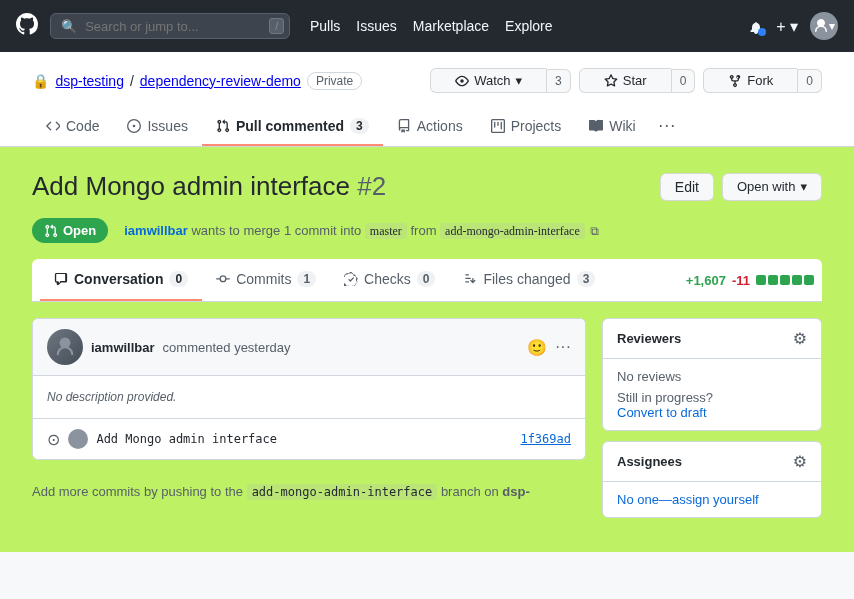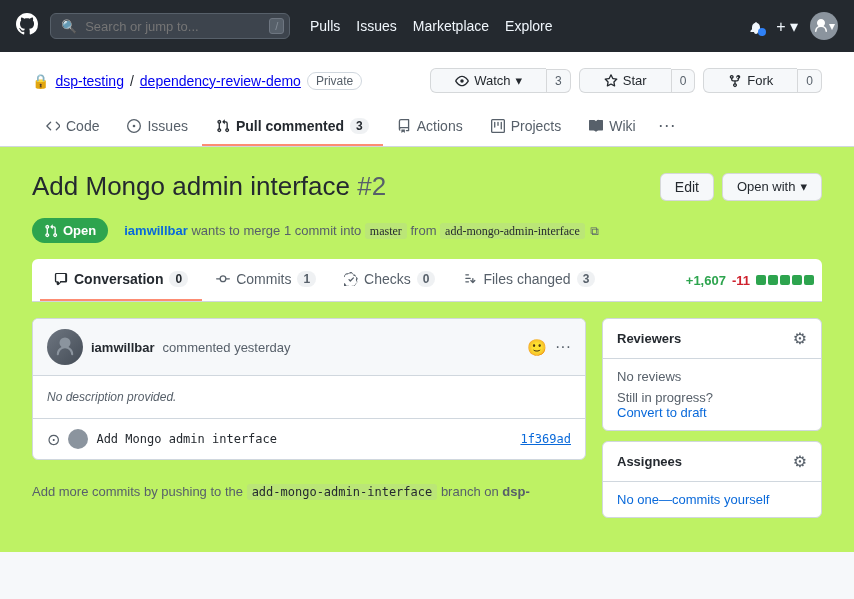--- a/index.html
+++ b/index.html
@@ -687,18 +687,18 @@
           </div>
         </div>
       </div>
 
       <div class="sidebar-section">
         <div class="sidebar-section-header">
           <span>Assignees</span>
           <button class="sidebar-gear">⚙</button>
         </div>
         <div class="sidebar-section-body">
-          <a href="#" class="sidebar-link">No one—commits yourself</a>
+          <a href="#" class="sidebar-link">No one—assign yourself</a>
         </div>
       </div>
     </div>
   </div>
 </div>
 
 </body></html>

